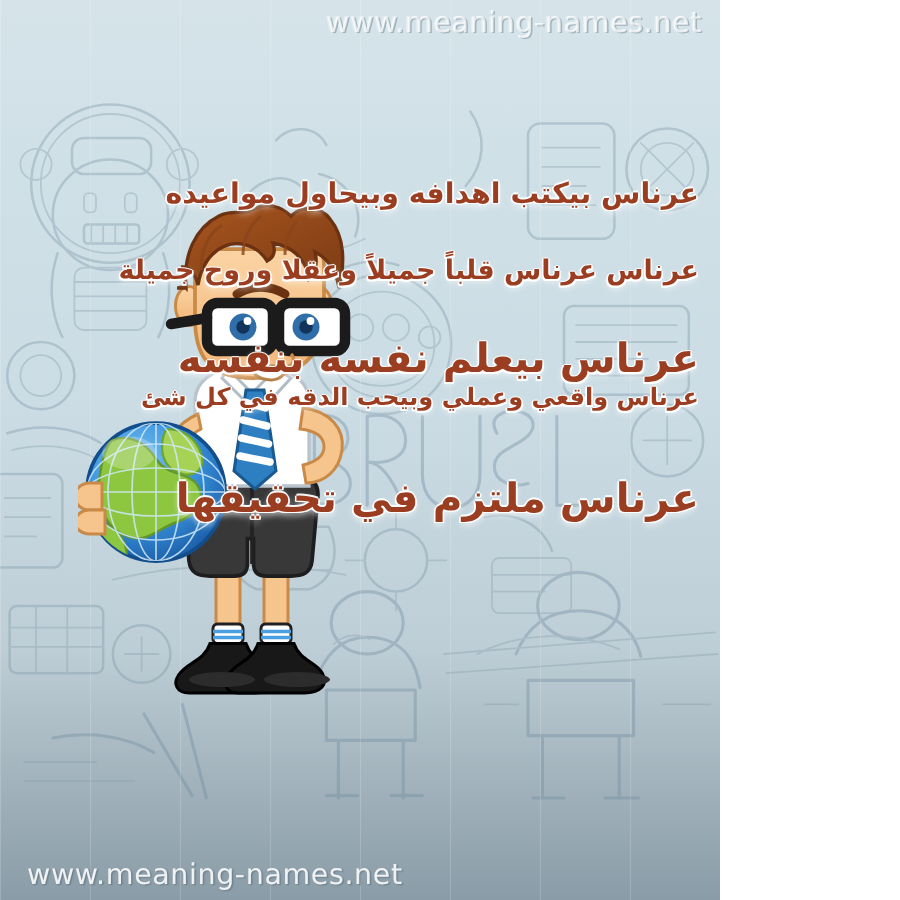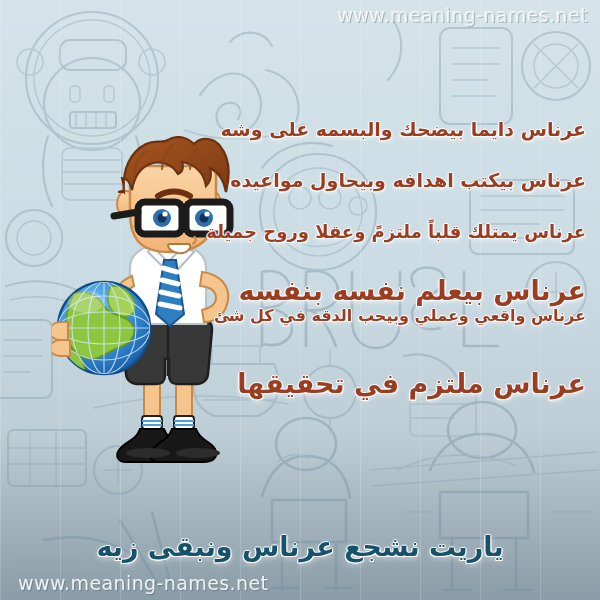--- a/index.html
+++ b/index.html
@@ -7,21 +7,21 @@
     margin: 0;
     padding: 0;
     background: #ffffff;
   }
   body {
     font-family: "DejaVu Sans", "Liberation Sans", sans-serif;
   }
 
   .card {
     position: relative;
-    width: 600px;
+    width: 480px;
     height: 600px;
     overflow: hidden;
     background: #cfdee4;
     
     background-image:
       linear-gradient(to bottom,
         rgba(214,228,234,1.0) 0%,
         rgba(208,224,231,1.0) 18%,
         rgba(203,220,228,1.0) 45%,
         rgba(190,206,214,1.0) 72%,
@@ -353,25 +353,23 @@
         <circle cx="155" cy="78" r="2.6" fill="#ffffff"></circle>
       </g>
 
       <path d="M142 100c3 3 2 7-2 8" stroke="#c98a48" stroke-width="2.2" fill="none"></path>
       <path d="M118 108h18c2 0 3 2 2 4-2 4-7 6-12 5-6-1-9-4-10-7 0-1 1-2 2-2z" fill="#ffffff" stroke="#b07a3c" stroke-width="2"></path>
       <path d="M118 108h20" stroke="#b07a3c" stroke-width="1.6"></path>
     </svg>
   </div>
 
   <div class="phrases">
-    <div class="phrase sz-1">عرناس دايما بيضحك والبسمه على وشه</div>
     <div class="phrase sz-2">عرناس بيكتب اهدافه وبيحاول مواعيده</div>
-    <div class="phrase sz-3">عرناس يمتلك قلباً ملتزمً وعقلا وروح جميلة</div>
+    <div class="phrase sz-3">عرناس عرناس قلباً جميلاً وعقلا وروح جميلة</div>
     <div class="phrase sz-4">عرناس بيعلم نفسه بنفسه</div>
     <div class="phrase sz-5">عرناس واقعي وعملي وبيحب الدقه في كل شئ</div>
     <div class="phrase sz-6">عرناس ملتزم في تحقيقها</div>
   </div>
 
-  <div class="tagline">ياريت نشجع عرناس ونبقى زيه</div>
 
   <div class="watermark watermark-bot">www.meaning-names.net</div>
 
 </div>
 
 </body></html>

